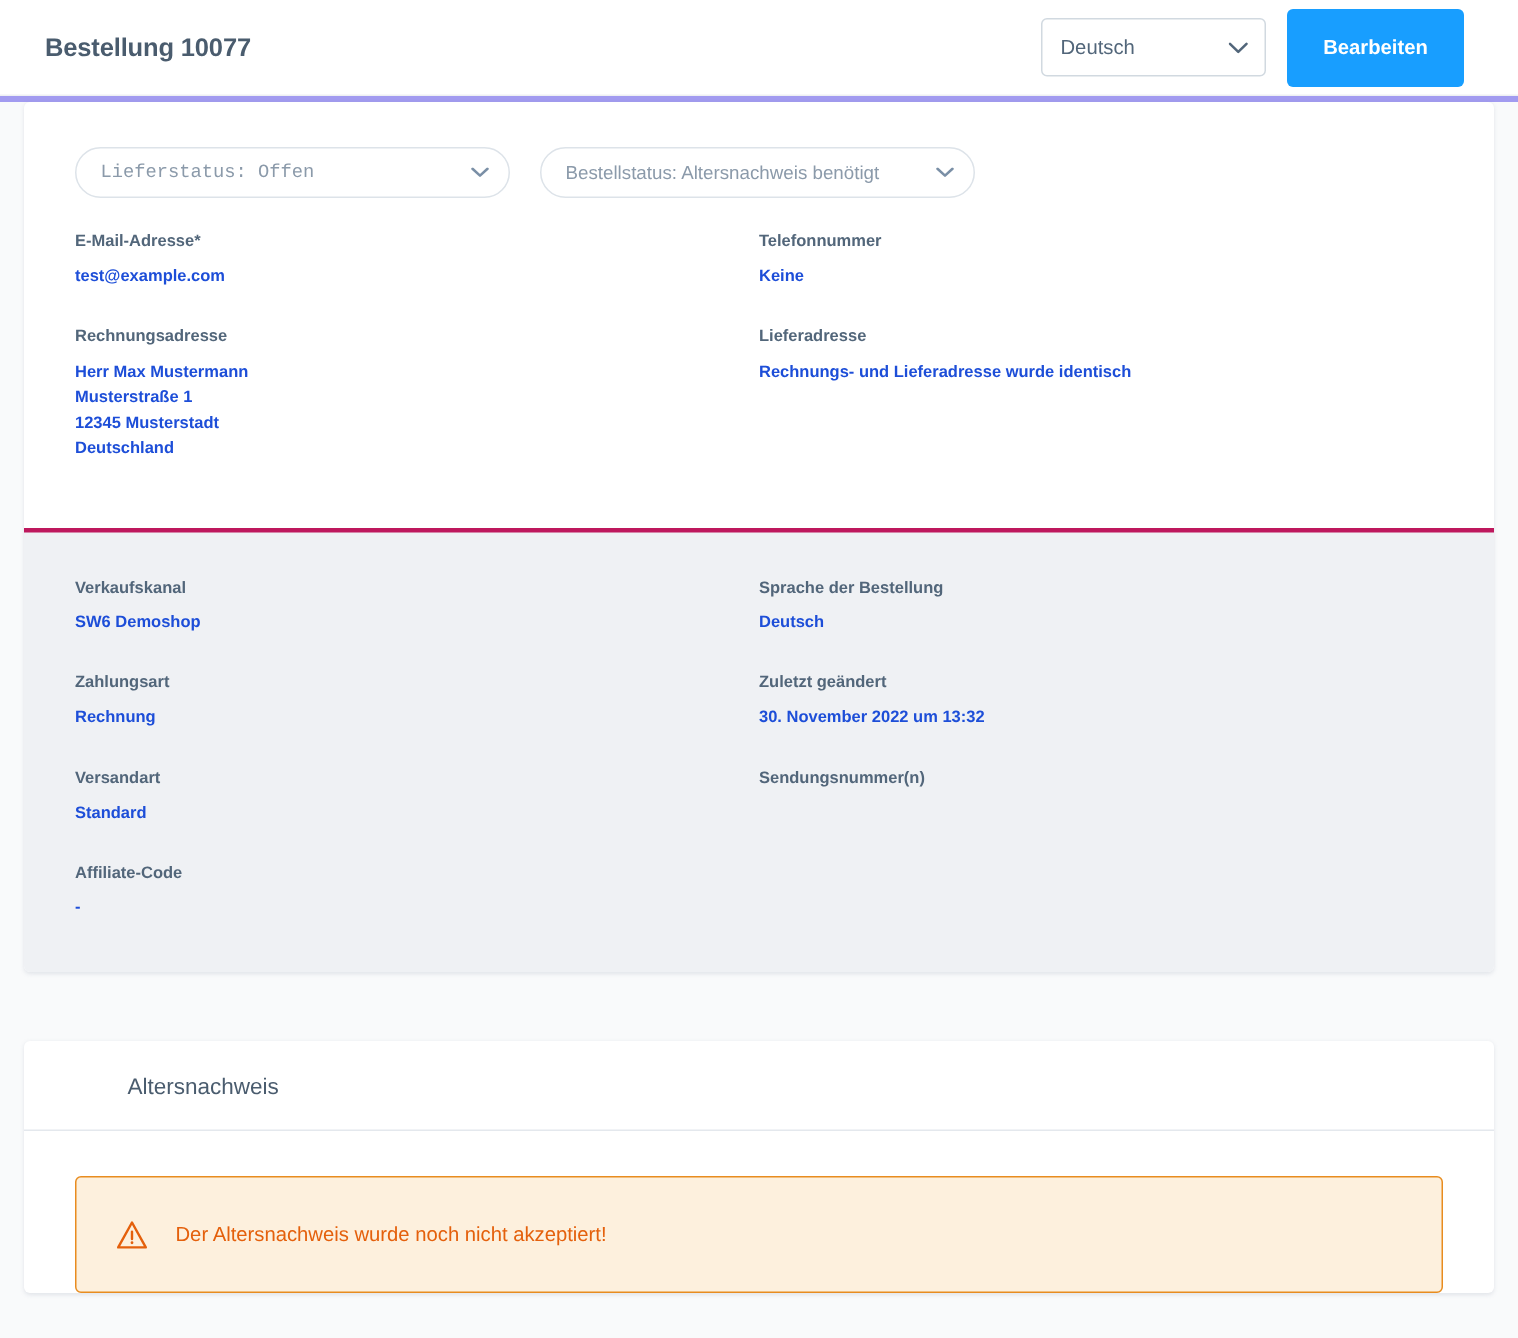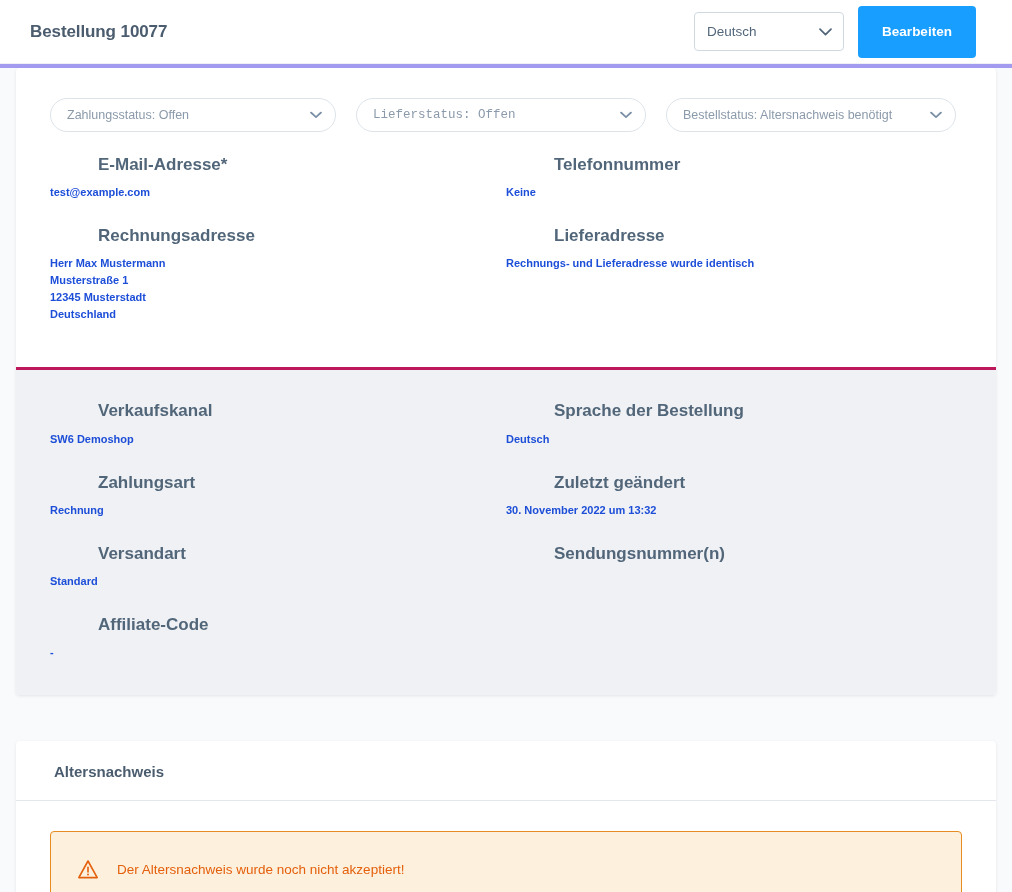--- a/index.html
+++ b/index.html
@@ -163,45 +163,45 @@
     background: #eff1f4;
     border-top: 3px solid #be185d;
     padding-top: 30px;
     padding-bottom: 34px;
   }
 
   .field { margin-bottom: 24px; }
   .field:last-child { margin-bottom: 0; }
 
   .field__label {
-    font-size: 17px;
+    font-size: 11px;
     font-weight: bold;
     color: #52667a;
     margin-bottom: 8px;
     line-height: 1.3;
-    margin-left: 48px;
   }
 
   .field__value {
     font-size: 11px;
     color: #1d4ed8;
     line-height: 1.55;
     white-space: pre-line;
     font-weight: bold;
   }
 
   
   .card__header {
     padding: 22px 38px 20px 38px;
     border-bottom: 1px solid #e4e8ed;
   }
   .card__header-title {
     font-size: 15px;
-    font-weight: bold;
+    font-weight: normal;
     color: #4a5c6e;
+    margin-left: 31px;
   }
 
   .card__body {
     padding: 30px 34px 0 34px;
   }
 
   .alert {
     border: 1px solid #e88c1f;
     background: #fdf0dd;
     border-radius: 4px;
@@ -240,28 +240,20 @@
     <button class="btn-primary">Bearbeiten</button>
   </div>
 </div>
 <div class="accent-rule"></div>
 
 <div class="content">
 
   <div class="card card--detail">
 
     <div class="status-row">
-      <div class="status-pill status-pill--1">
-        <span>Zahlungsstatus: Offen</span>
-        <span class="status-pill__chevron">
-          <svg width="12" height="7" viewBox="0 0 12 7" fill="none" xmlns="http://www.w3.org/2000/svg">
-            <path d="M1 1L6 5.6L11 1" stroke="#7a8fa6" stroke-width="1.7" stroke-linecap="round" stroke-linejoin="round"></path>
-          </svg>
-        </span>
-      </div>
 
       <div class="status-pill status-pill--2">
         <span>Lieferstatus: Offen</span>
         <span class="status-pill__chevron">
           <svg width="12" height="7" viewBox="0 0 12 7" fill="none" xmlns="http://www.w3.org/2000/svg">
             <path d="M1 1L6 5.6L11 1" stroke="#7a8fa6" stroke-width="1.7" stroke-linecap="round" stroke-linejoin="round"></path>
           </svg>
         </span>
       </div>
 

